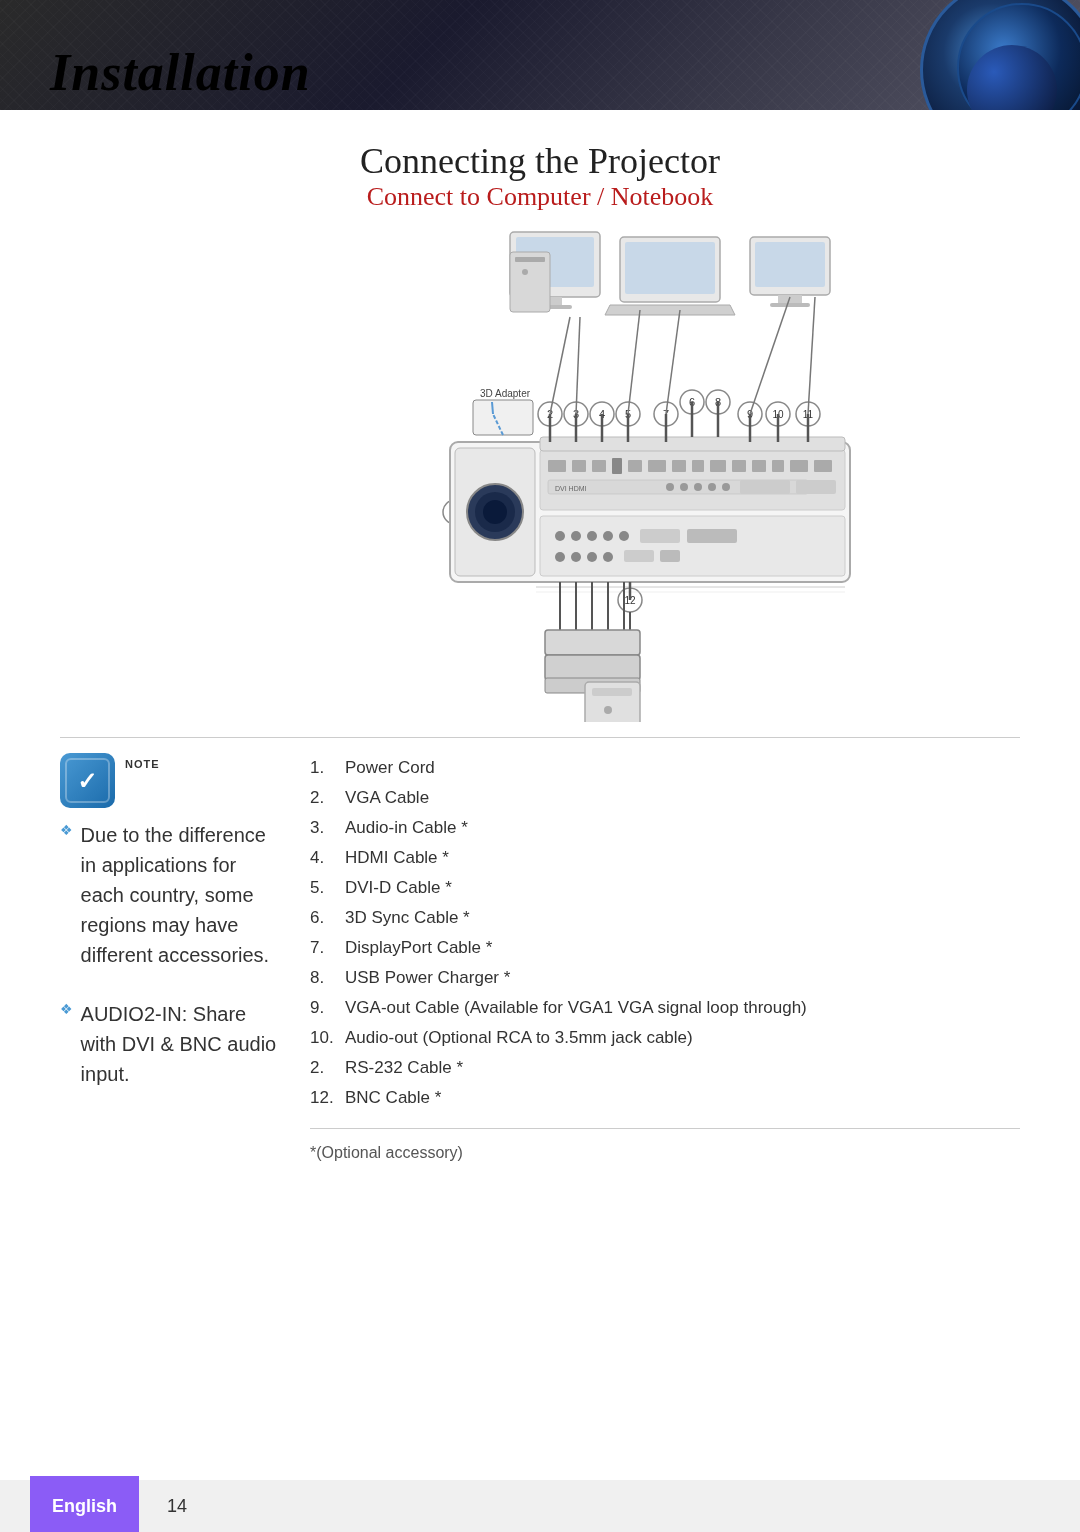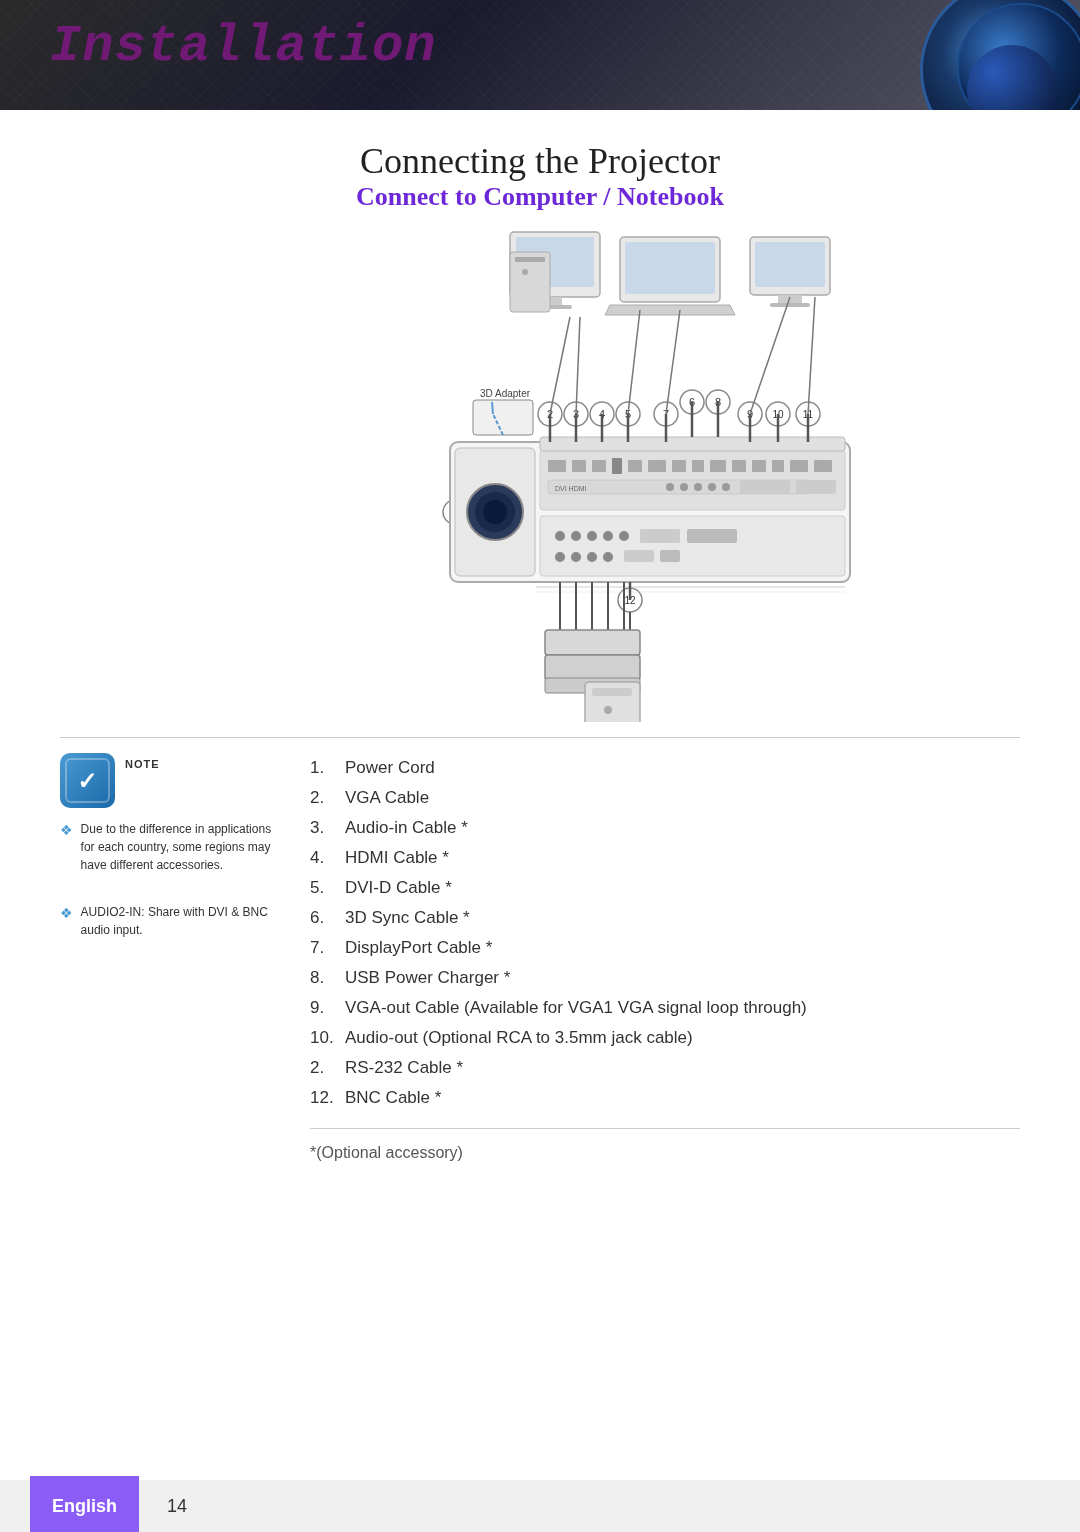--- a/index.html
+++ b/index.html
@@ -60,27 +60,27 @@
       top: 40px; right: 28px;
       width: 90px;
       height: 90px;
       border-radius: 50%;
       background: radial-gradient(circle at 30% 30%, #2a5ab9, #060f28);
     }
 
     
     .installation-title {
       position: absolute;
-      top: 17px;
+      top: 43px;
       left: 50px;
-      font-family: Liberation Mono, monospace;
+      font-family: Liberation Serif, serif;
       font-style: italic;
       font-weight: bold;
       font-size: 52px;
-      color: #701a75;
+      color: #000000;
       letter-spacing: 1px;
     }
 
     
     .main-content {
       position: absolute;
       top: 110px;
       left: 0; right: 0; bottom: 0;
       background: #ffffff;
       padding: 30px 60px 20px 60px;
@@ -92,23 +92,23 @@
       margin-bottom: 9px;
     }
     .connecting-title {
       font-size: 36px;
       font-weight: normal;
       color: #222;
       font-family: Georgia, serif;
     }
     .connect-subtitle {
       font-size: 26px;
-      color: #6d28d9;
+      color: #b91c1c;
       font-family: Georgia, serif;
-      font-weight: bold;
+      font-weight: normal;
     }
 
     
     .content-columns {
       display: flex;
       gap: 30px;
       margin-top: 10px;
     }
 
     .left-column {
@@ -154,21 +154,21 @@
       font-size: 11px;
       color: #333;
       font-family: Arial, sans-serif;
       font-weight: bold;
       letter-spacing: 1px;
       text-transform: uppercase;
       padding-top: 5px;
     }
 
     .note-text {
-      font-size: 12px;
+      font-size: 20px;
       color: #333;
       line-height: 1.5;
       font-family: Arial, sans-serif;
       margin-bottom: 15px;
     }
     .note-bullet {
       display: flex;
       align-items: flex-start;
       margin-bottom: 14px;
     }

